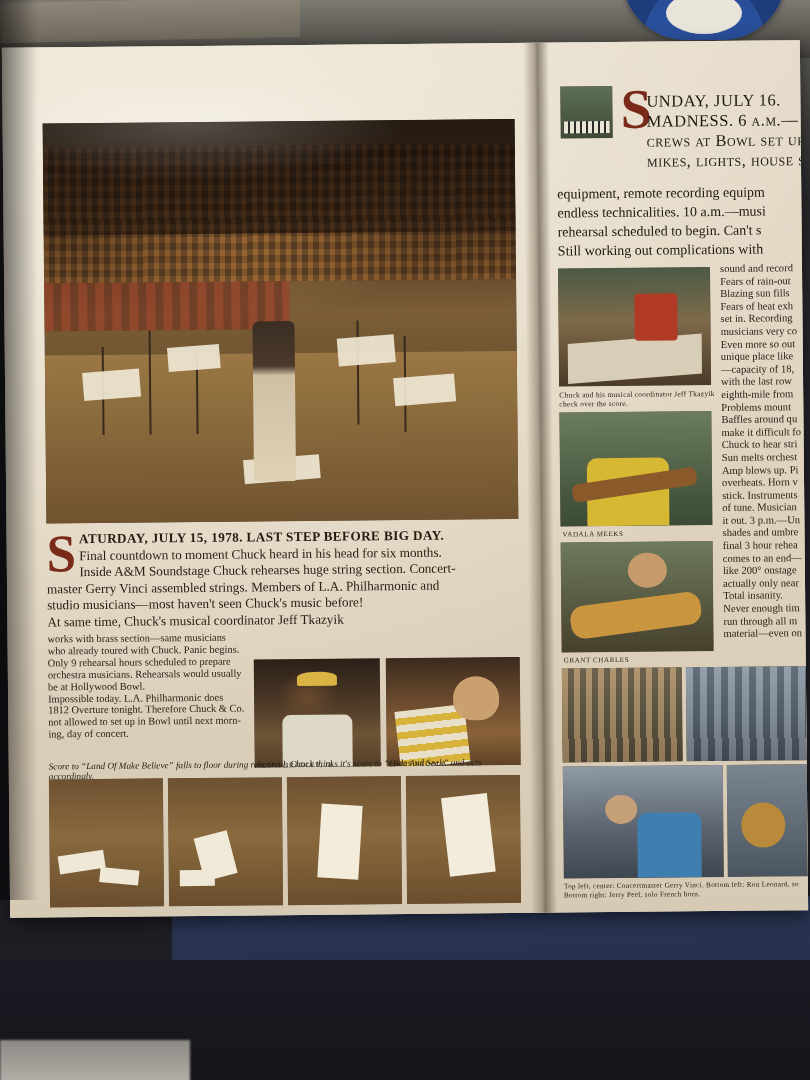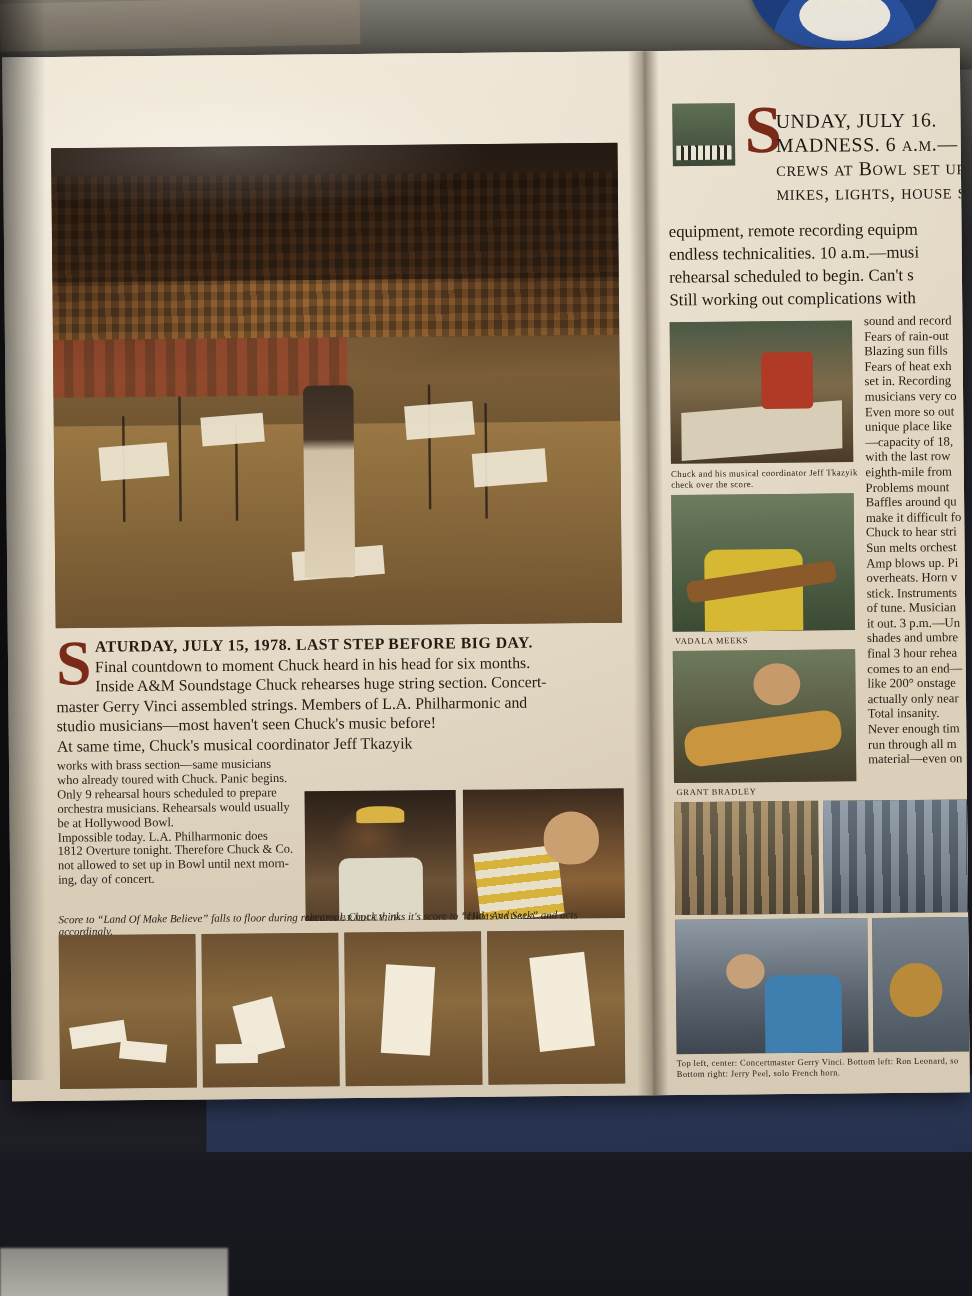--- a/index.html
+++ b/index.html
@@ -401,21 +401,21 @@
           </div>
       </div>
       <div class="cap r-lab1">VADALA MEEKS</div>
 
       <div class="photo r-p3">
         <div class="geiss ph">
             <div class="face"></div>
             <div class="guit"></div>
           </div>
       </div>
-      <div class="cap r-lab2">GRANT BRADLEY</div>
+      <div class="cap r-lab2">GRANT CHARLES</div>
 
       <div class="photo r-p4">
           <div class="crowd ph"></div>
         </div>
       <div class="photo r-p5">
           <div class="crowd2 ph"></div>
         </div>
       <div class="photo r-p6">
         <div class="gerry ph">
             <div class="face"></div>

